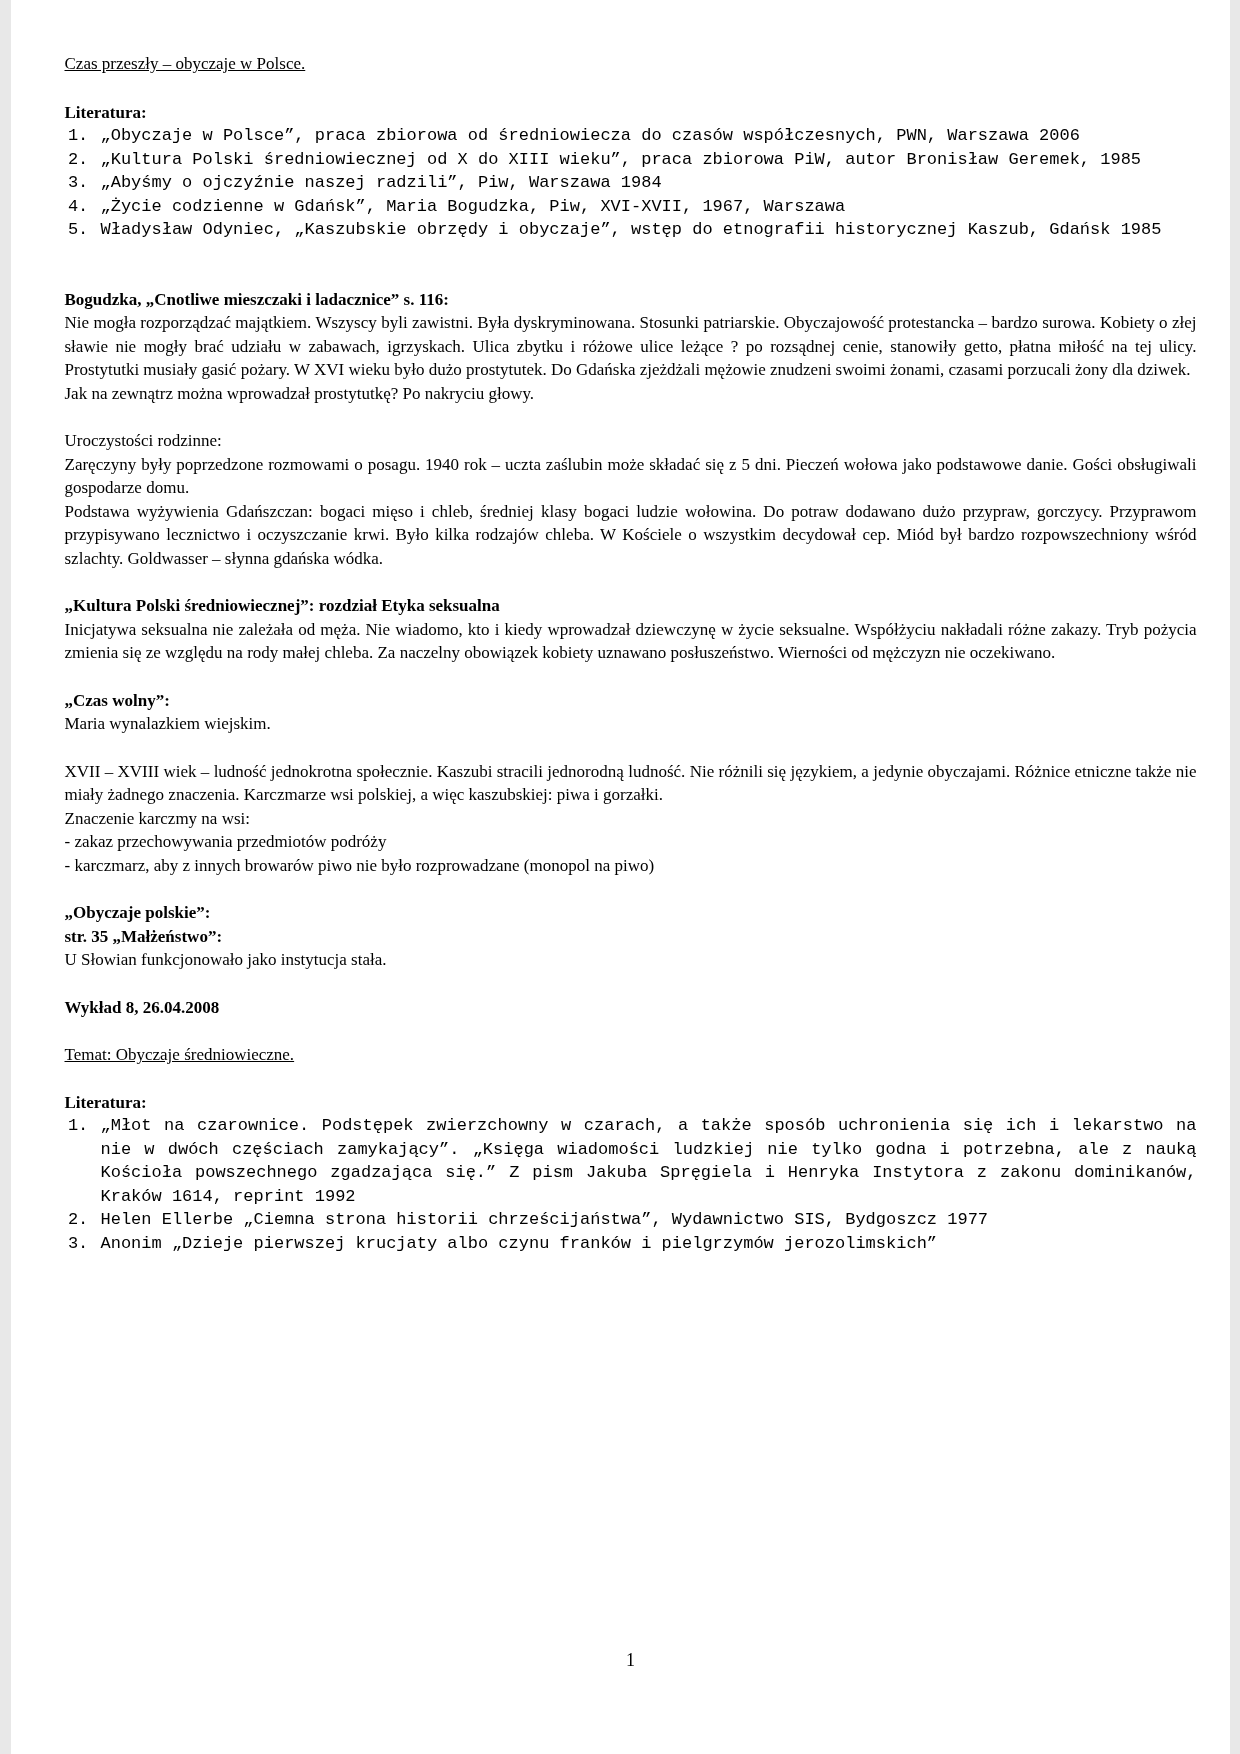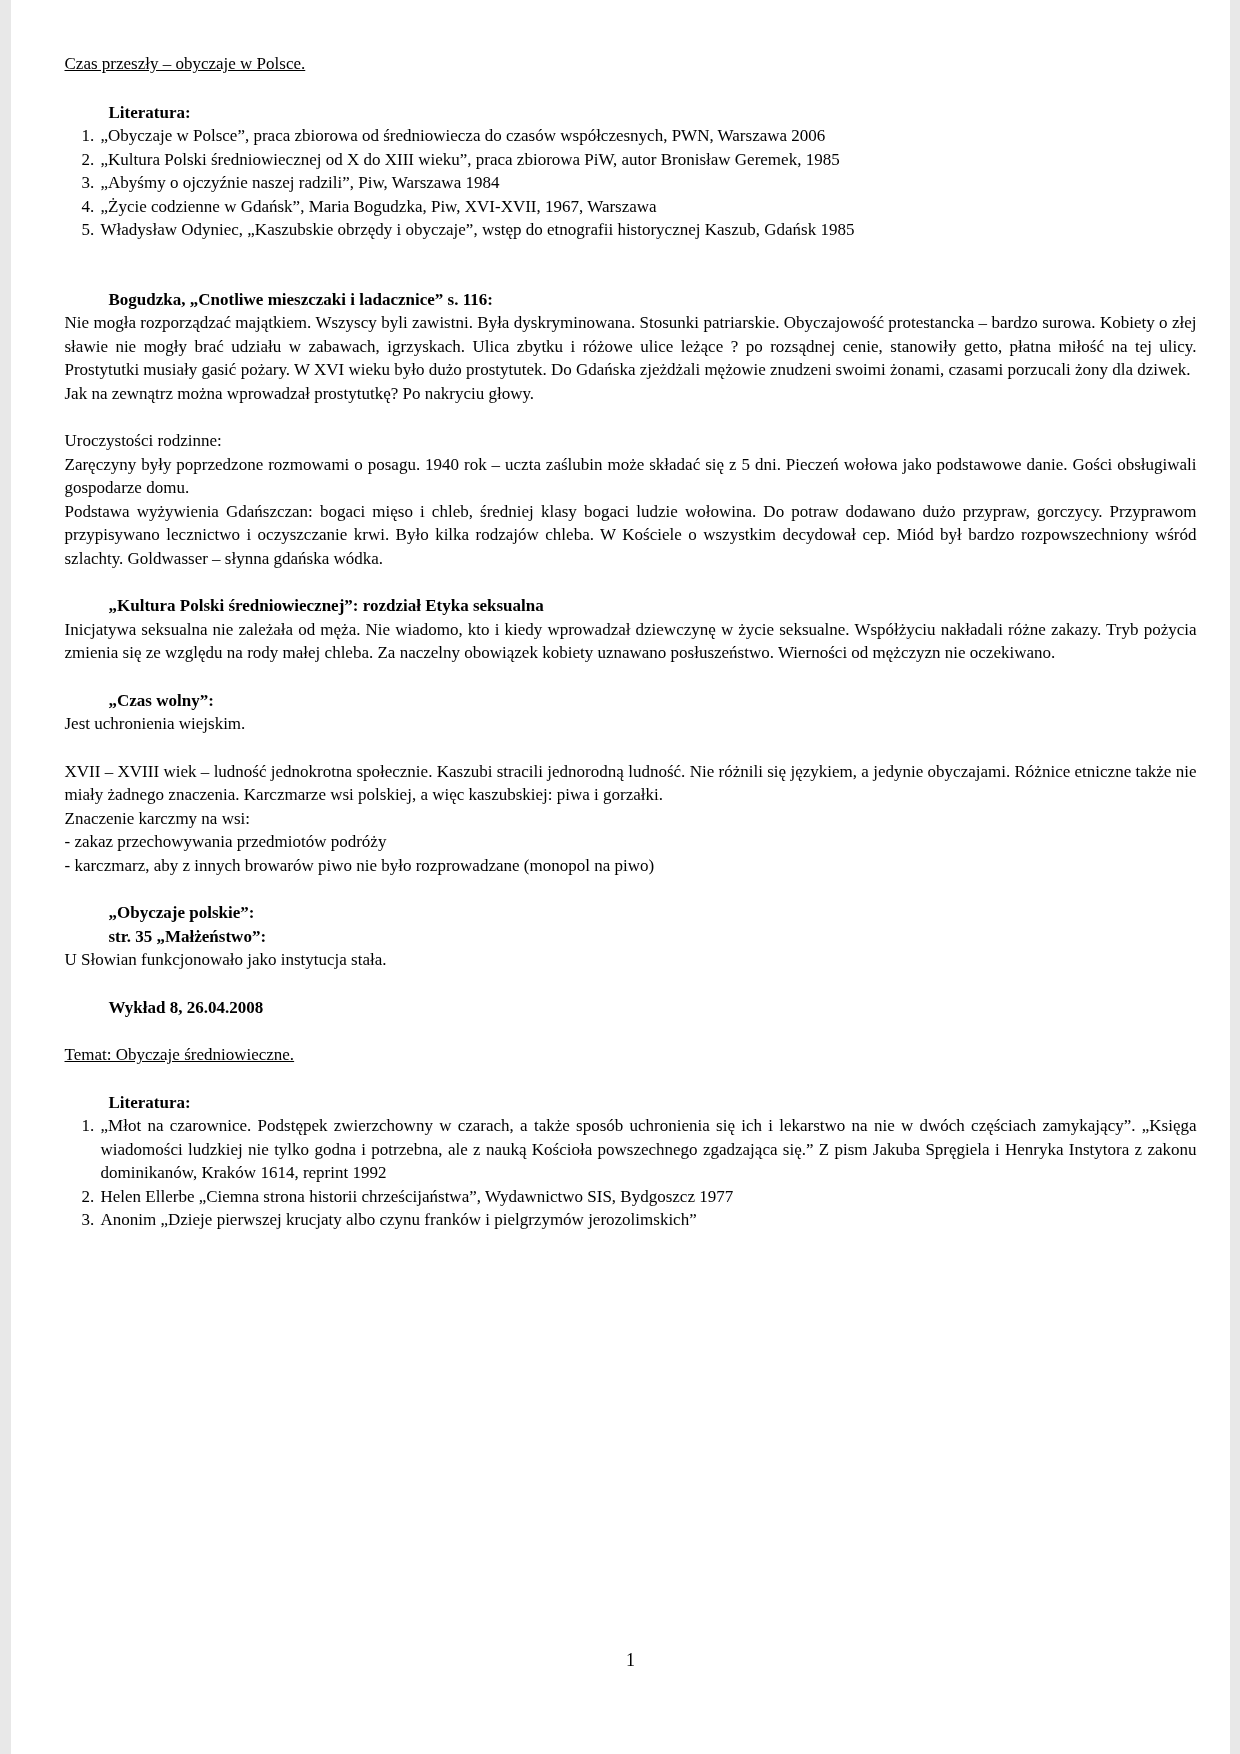--- a/index.html
+++ b/index.html
@@ -7,25 +7,25 @@
     width:1219px;height:1754px;background:#ffffff;position:relative;
     font-family:"Liberation Serif","DejaVu Serif",serif;
     color:#000;box-sizing:border-box;margin:0 auto;
   }
   .content{
     position:absolute;top:52px;left:54px;width:1132px;
     font-size:17px;line-height:23.5px;
   }
   p{margin:0;}
   .title{text-decoration:underline;margin-bottom:25px;}
-  .bold{font-weight:bold;margin-left:44px;}
+  .bold{font-weight:bold;}
   .underline{text-decoration:underline;}
   .para{text-align:justify;}
   ol{margin:0;padding-left:34px;}
-  ol li{text-align:justify;padding-left:2px;}
+  ol li{text-align:justify;padding-left:2px;font-family:Liberation Mono, monospace;}
   .gap-sm{height:24px;}
   .gap-lg{height:46px;}
   .footer-pagenum{
     position:absolute;top:1650px;left:0;width:1240px;
     text-align:center;font-family:"Liberation Serif","DejaVu Serif",serif;
     font-size:18px;color:#000;
   }
 </style>
 </head>
 <body>
@@ -57,21 +57,21 @@
     <p class="para">Podstawa wyżywienia Gdańszczan: bogaci mięso i chleb, średniej klasy bogaci ludzie wołowina. Do potraw dodawano dużo przypraw, gorczycy. Przyprawom przypisywano lecznictwo i oczyszczanie krwi. Było kilka rodzajów chleba. W Kościele o wszystkim decydował cep. Miód był bardzo rozpowszechniony wśród szlachty. Goldwasser – słynna gdańska wódka.</p>
 
     <div class="gap-sm"></div>
 
     <p class="bold">„Kultura Polski średniowiecznej”: rozdział Etyka seksualna</p>
     <p class="para">Inicjatywa seksualna nie zależała od męża. Nie wiadomo, kto i kiedy wprowadzał dziewczynę w życie seksualne. Współżyciu nakładali różne zakazy. Tryb pożycia zmienia się ze względu na rody małej chleba. Za naczelny obowiązek kobiety uznawano posłuszeństwo. Wierności od mężczyzn nie oczekiwano.</p>
 
     <div class="gap-sm"></div>
 
     <p class="bold">„Czas wolny”:</p>
-    <p class="para">Jest uchronienia wiejskim.</p>
+    <p class="para">Maria wynalazkiem wiejskim.</p>
 
     <div class="gap-sm"></div>
 
     <p class="para">XVII – XVIII wiek – ludność jednokrotna społecznie. Kaszubi stracili jednorodną ludność. Nie różnili się językiem, a jedynie obyczajami. Różnice etniczne także nie miały żadnego znaczenia. Karczmarze wsi polskiej, a więc kaszubskiej: piwa i gorzałki.</p>
     <p>Znaczenie karczmy na wsi:</p>
     <p>- zakaz przechowywania przedmiotów podróży</p>
     <p>- karczmarz, aby z innych browarów piwo nie było rozprowadzane (monopol na piwo)</p>
 
     <div class="gap-sm"></div>
 

